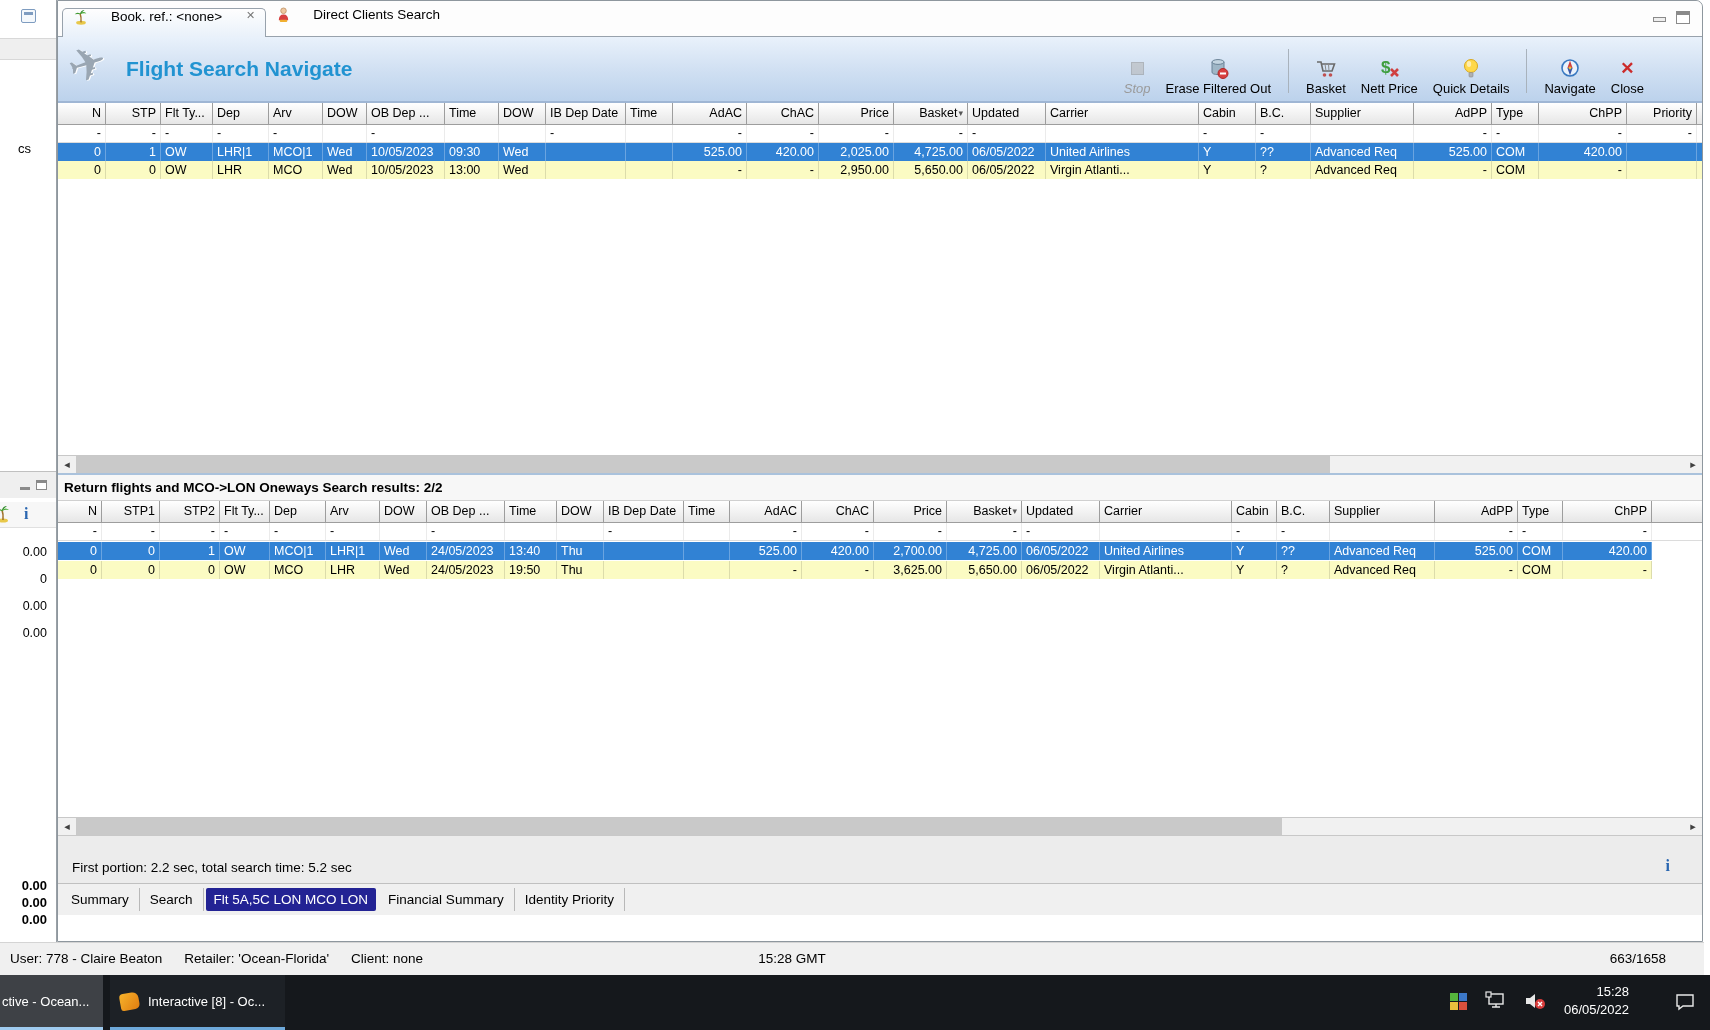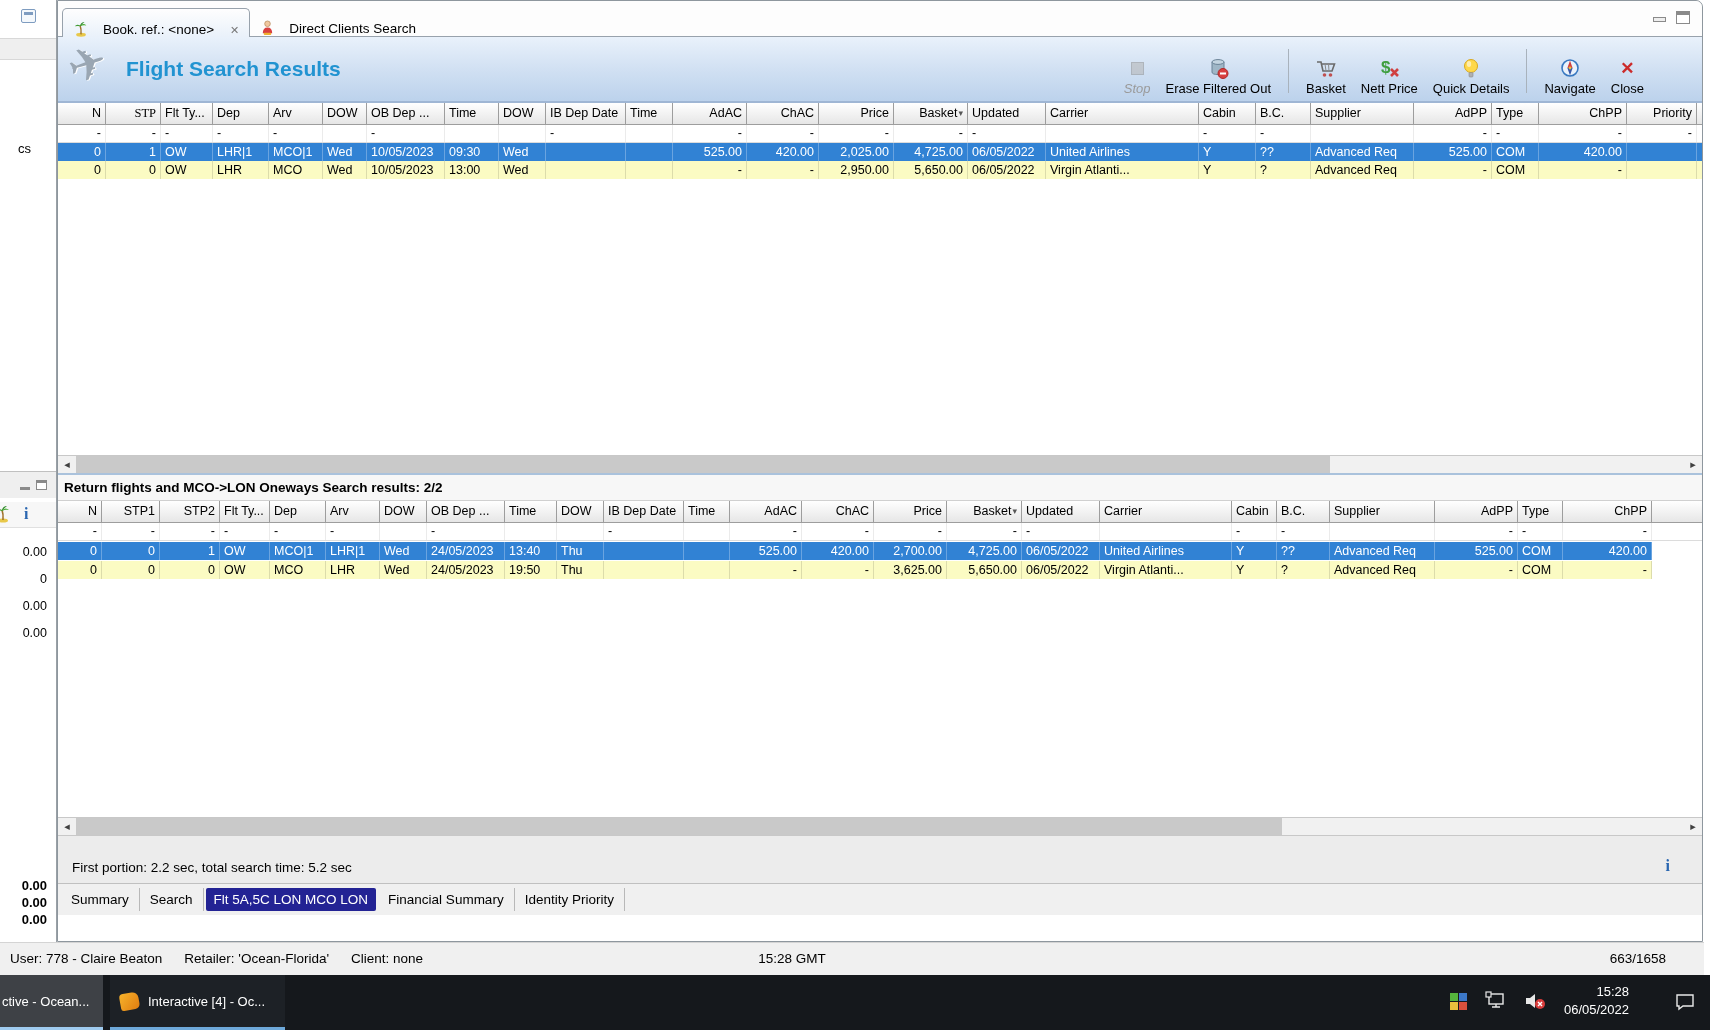--- a/index.html
+++ b/index.html
@@ -29,21 +29,21 @@
   .sliver-stat { position:absolute; right:9px; font-size:12.5px; }
   .sliver-total { position:absolute; right:9px; font-size:13px; font-weight:bold; }
 
   
   .main { position:absolute; left:57px; top:0; width:1646px; height:942px; background:#fff;
           border:1px solid #8e979e; border-top-right-radius:7px; display:flex; flex-direction:column; }
 
   
   .tabbar { height:36px; background:#fdfdfd; border-bottom:1px solid #98a2ac; display:flex;
             align-items:flex-end; padding-left:4px; position:relative; border-top-right-radius:7px; }
-  .ttab { height:29px; display:inline-flex; align-items:flex-end; gap:14px; padding:0 10px;
+  .ttab { height:29px; display:inline-flex; align-items:flex-start; gap:22px; padding:0 10px;
           font-size:13.5px; white-space:nowrap; cursor:default; }
   .ttab.active { border:1px solid #98a2ac; border-bottom:none; border-radius:5px 5px 0 0;
           background:linear-gradient(#fefefe,#e9f1fa); margin-bottom:-1px; z-index:2; }
   .tabclose { font-size:11px; color:#777; margin-left:2px; }
   .winctrls { position:absolute; right:12px; top:10px; display:flex; gap:10px; align-items:flex-end; }
   .wc-min { width:13px; height:5px; border:1px solid #8a8a8a; background:#eee; margin-bottom:2px; }
   .wc-max { width:14px; height:13px; border:1px solid #8a8a8a; border-top:4px solid #8a8a8a; background:#fff; }
 
   
   .banner { height:66px; background:linear-gradient(180deg,#e9f1fb 0%,#cfdff2 55%,#bcd2ec 100%);
@@ -187,21 +187,21 @@
         <span>Direct Clients Search</span>
       </div>
       <div class="winctrls">
         <span class="wc-min"></span>
         <span class="wc-max"></span>
       </div>
     </div>
 
     <div class="banner">
       <span class="plane">✈</span>
-      <span class="banner-title" style="color:#2193d1">Flight Search Results</span>
+      <span class="banner-title" style="color:#2193d1">Flight Search Navigate</span>
       <div class="toolbar">
         <div class="tbtn disabled">
           <span class="ticon">
               <span class="ic-stop"></span>
             </span>
           <span>Stop</span>
         </div>
         <div class="tbtn">
           <span class="ticon">
             <svg width="24" height="24" viewBox="0 0 24 24">
@@ -262,21 +262,21 @@
             </span>
           <span>Close</span>
         </div>
       </div>
     </div>
 
     <div class="tablewrap tw1">
       <div>
           <div class="trow thead">
             <div class="tcell r" style="width: 48px;"><span>N</span></div>
-            <div class="tcell r" style="width: 55px; font-family: Liberation Serif, serif;"><span>STP</span></div>
+            <div class="tcell r" style="width: 55px;"><span>STP</span></div>
             <div class="tcell l" style="width: 52px;"><span>Flt Ty...</span></div>
             <div class="tcell l" style="width: 56px;"><span>Dep</span></div>
             <div class="tcell l" style="width: 54px;"><span>Arv</span></div>
             <div class="tcell l" style="width: 44px;"><span>DOW</span></div>
             <div class="tcell l" style="width: 78px;"><span>OB Dep ...</span></div>
             <div class="tcell l" style="width: 54px;"><span>Time</span></div>
             <div class="tcell l" style="width: 47px;"><span>DOW</span></div>
             <div class="tcell l" style="width: 80px;"><span>IB Dep Date</span></div>
             <div class="tcell l" style="width: 47px;"><span>Time</span></div>
             <div class="tcell r" style="width: 74px;"><span>AdAC</span></div>
@@ -525,21 +525,21 @@
     <div class="sb-right">663/1658</div>
   </div>
 
   <div class="taskbar">
     <div class="tkbtn tkbtn1">
       <span>ctive - Ocean...</span>
     </div>
     <div class="tkunder tku1"></div>
     <div class="tkbtn tkbtn2">
       <span class="orangeicon"></span>
-      <span>Interactive [4] - Oc...</span>
+      <span>Interactive [8] - Oc...</span>
     </div>
     <div class="tkunder tku2"></div>
     <div class="tray">
       <span class="avggrid">
           <span></span>
           <span></span>
           <span></span>
           <span></span>
         </span>
       <svg width="22" height="20" viewBox="0 0 22 20">

